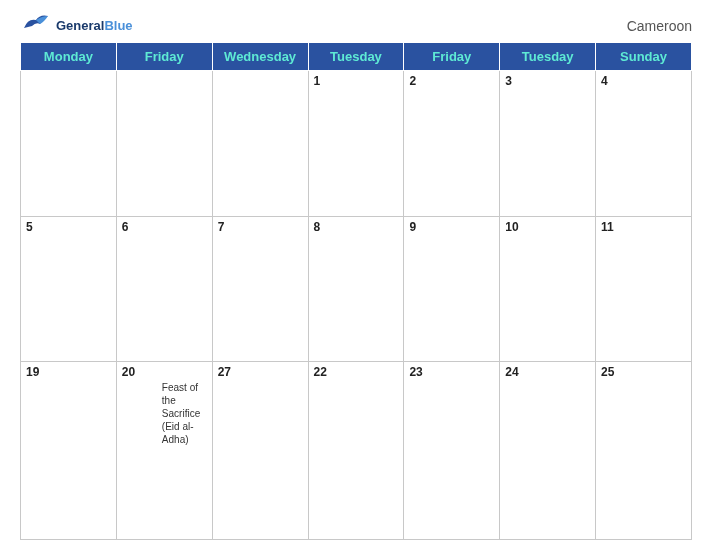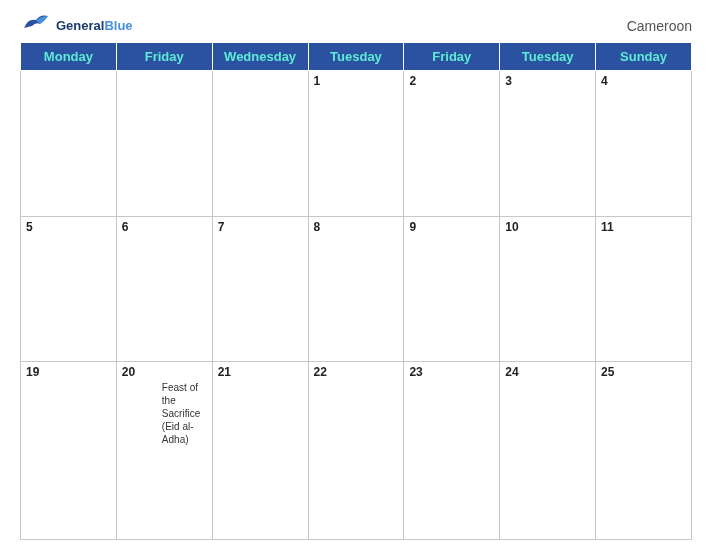--- a/index.html
+++ b/index.html
@@ -148,21 +148,21 @@
       </tr>
       <tr>
         <td>
           <div class="day-number">19</div>
         </td>
         <td>
           <div class="day-number">20</div>
           <div class="event-text">Feast of the Sacrifice (Eid al-Adha)</div>
         </td>
         <td>
-          <div class="day-number">21</div>
+          <div class="day-number">27</div>
         </td>
         <td>
           <div class="day-number">22</div>
         </td>
         <td>
           <div class="day-number">23</div>
         </td>
         <td>
           <div class="day-number">24</div>
         </td>

